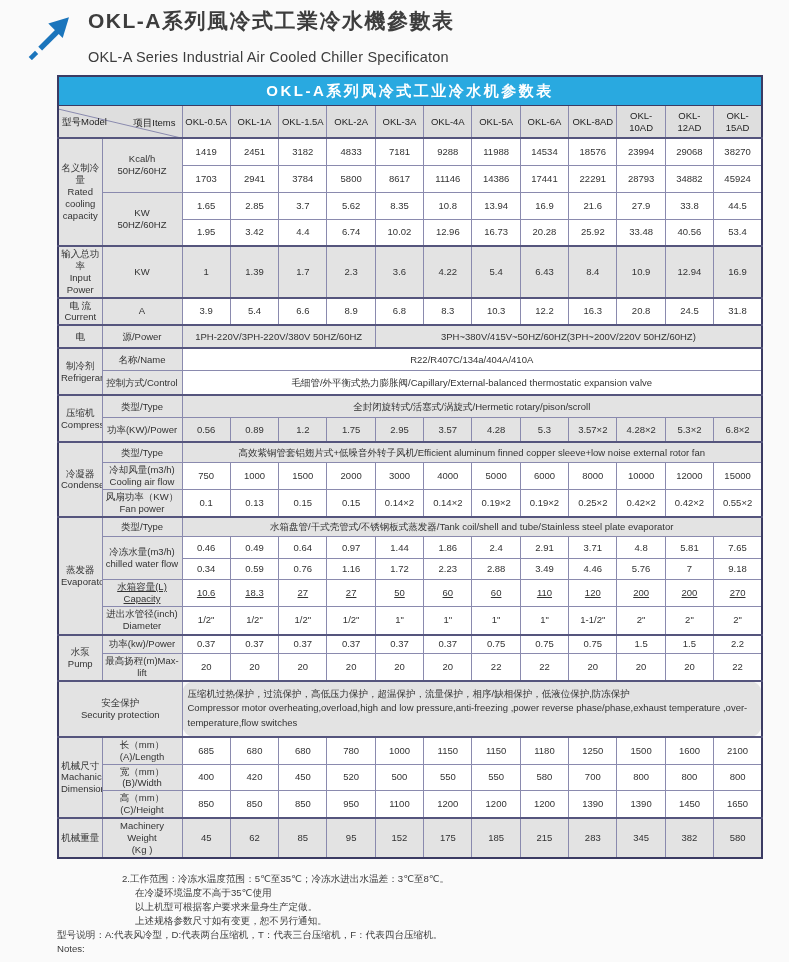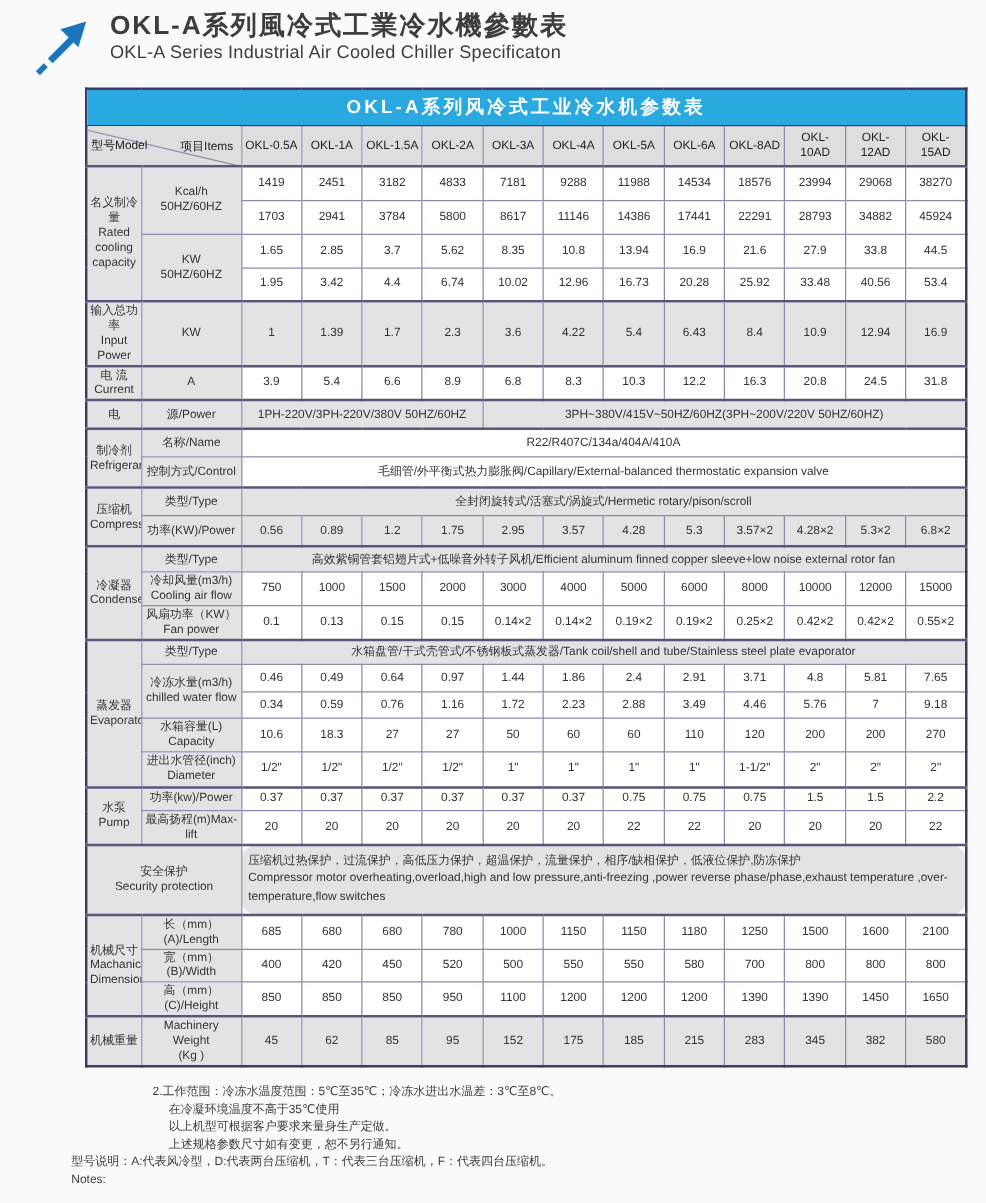--- a/index.html
+++ b/index.html
@@ -8,27 +8,27 @@
     background:#fafafa;
     font-family:"Liberation Sans","DejaVu Sans",sans-serif;
     color:#333;
     overflow:hidden;
   }
   
   .page-header{display:flex;align-items:flex-start;padding:8px 0 0 24px;}
   .logo{width:54px;height:50px;flex:0 0 auto;margin-top:2px;}
   .titles{margin-left:10px;}
   .title-zh{font-size:21px;font-weight:700;color:#3d3d3d;letter-spacing:1.5px;line-height:26px;}
-  .title-en{font-size:14.5px;color:#3d3d3d;margin-top:0;letter-spacing:.2px;}
+  .title-en{font-size:14.5px;color:#3d3d3d;margin-top:15px;letter-spacing:.2px;}
   
   .table-wrap{margin:10px 26px 0 57px;}
   table{
     width:706px;border-collapse:collapse;table-layout:fixed;
     border:2px solid #3b3b63;
-    font-size:9.5px;color:#333;margin-left:11px;
+    font-size:9.5px;color:#333;
   }
   td{
     border:1px solid #8a8aae;
     text-align:center;vertical-align:middle;
     padding:1px 2px;background:#fff;line-height:1.25;
     overflow:hidden;
   }
   tr.title-row td{
     background:#29a9e0;color:#fff;
     font-size:15px;font-weight:700;letter-spacing:2.5px;
@@ -302,21 +302,21 @@
           <td class="v">1.16</td>
           <td class="v">1.72</td>
           <td class="v">2.23</td>
           <td class="v">2.88</td>
           <td class="v">3.49</td>
           <td class="v">4.46</td>
           <td class="v">5.76</td>
           <td class="v">7</td>
           <td class="v">9.18</td>
         </tr>
-        <tr style="height: 27px;">
+        <tr style="height: 27px; text-decoration: underline;">
           <td class="it" rowspan="1">水箱容量(L)<br>Capacity</td>
           <td class="v">10.6</td>
           <td class="v">18.3</td>
           <td class="v">27</td>
           <td class="v">27</td>
           <td class="v">50</td>
           <td class="v">60</td>
           <td class="v">60</td>
           <td class="v">110</td>
           <td class="v">120</td>

